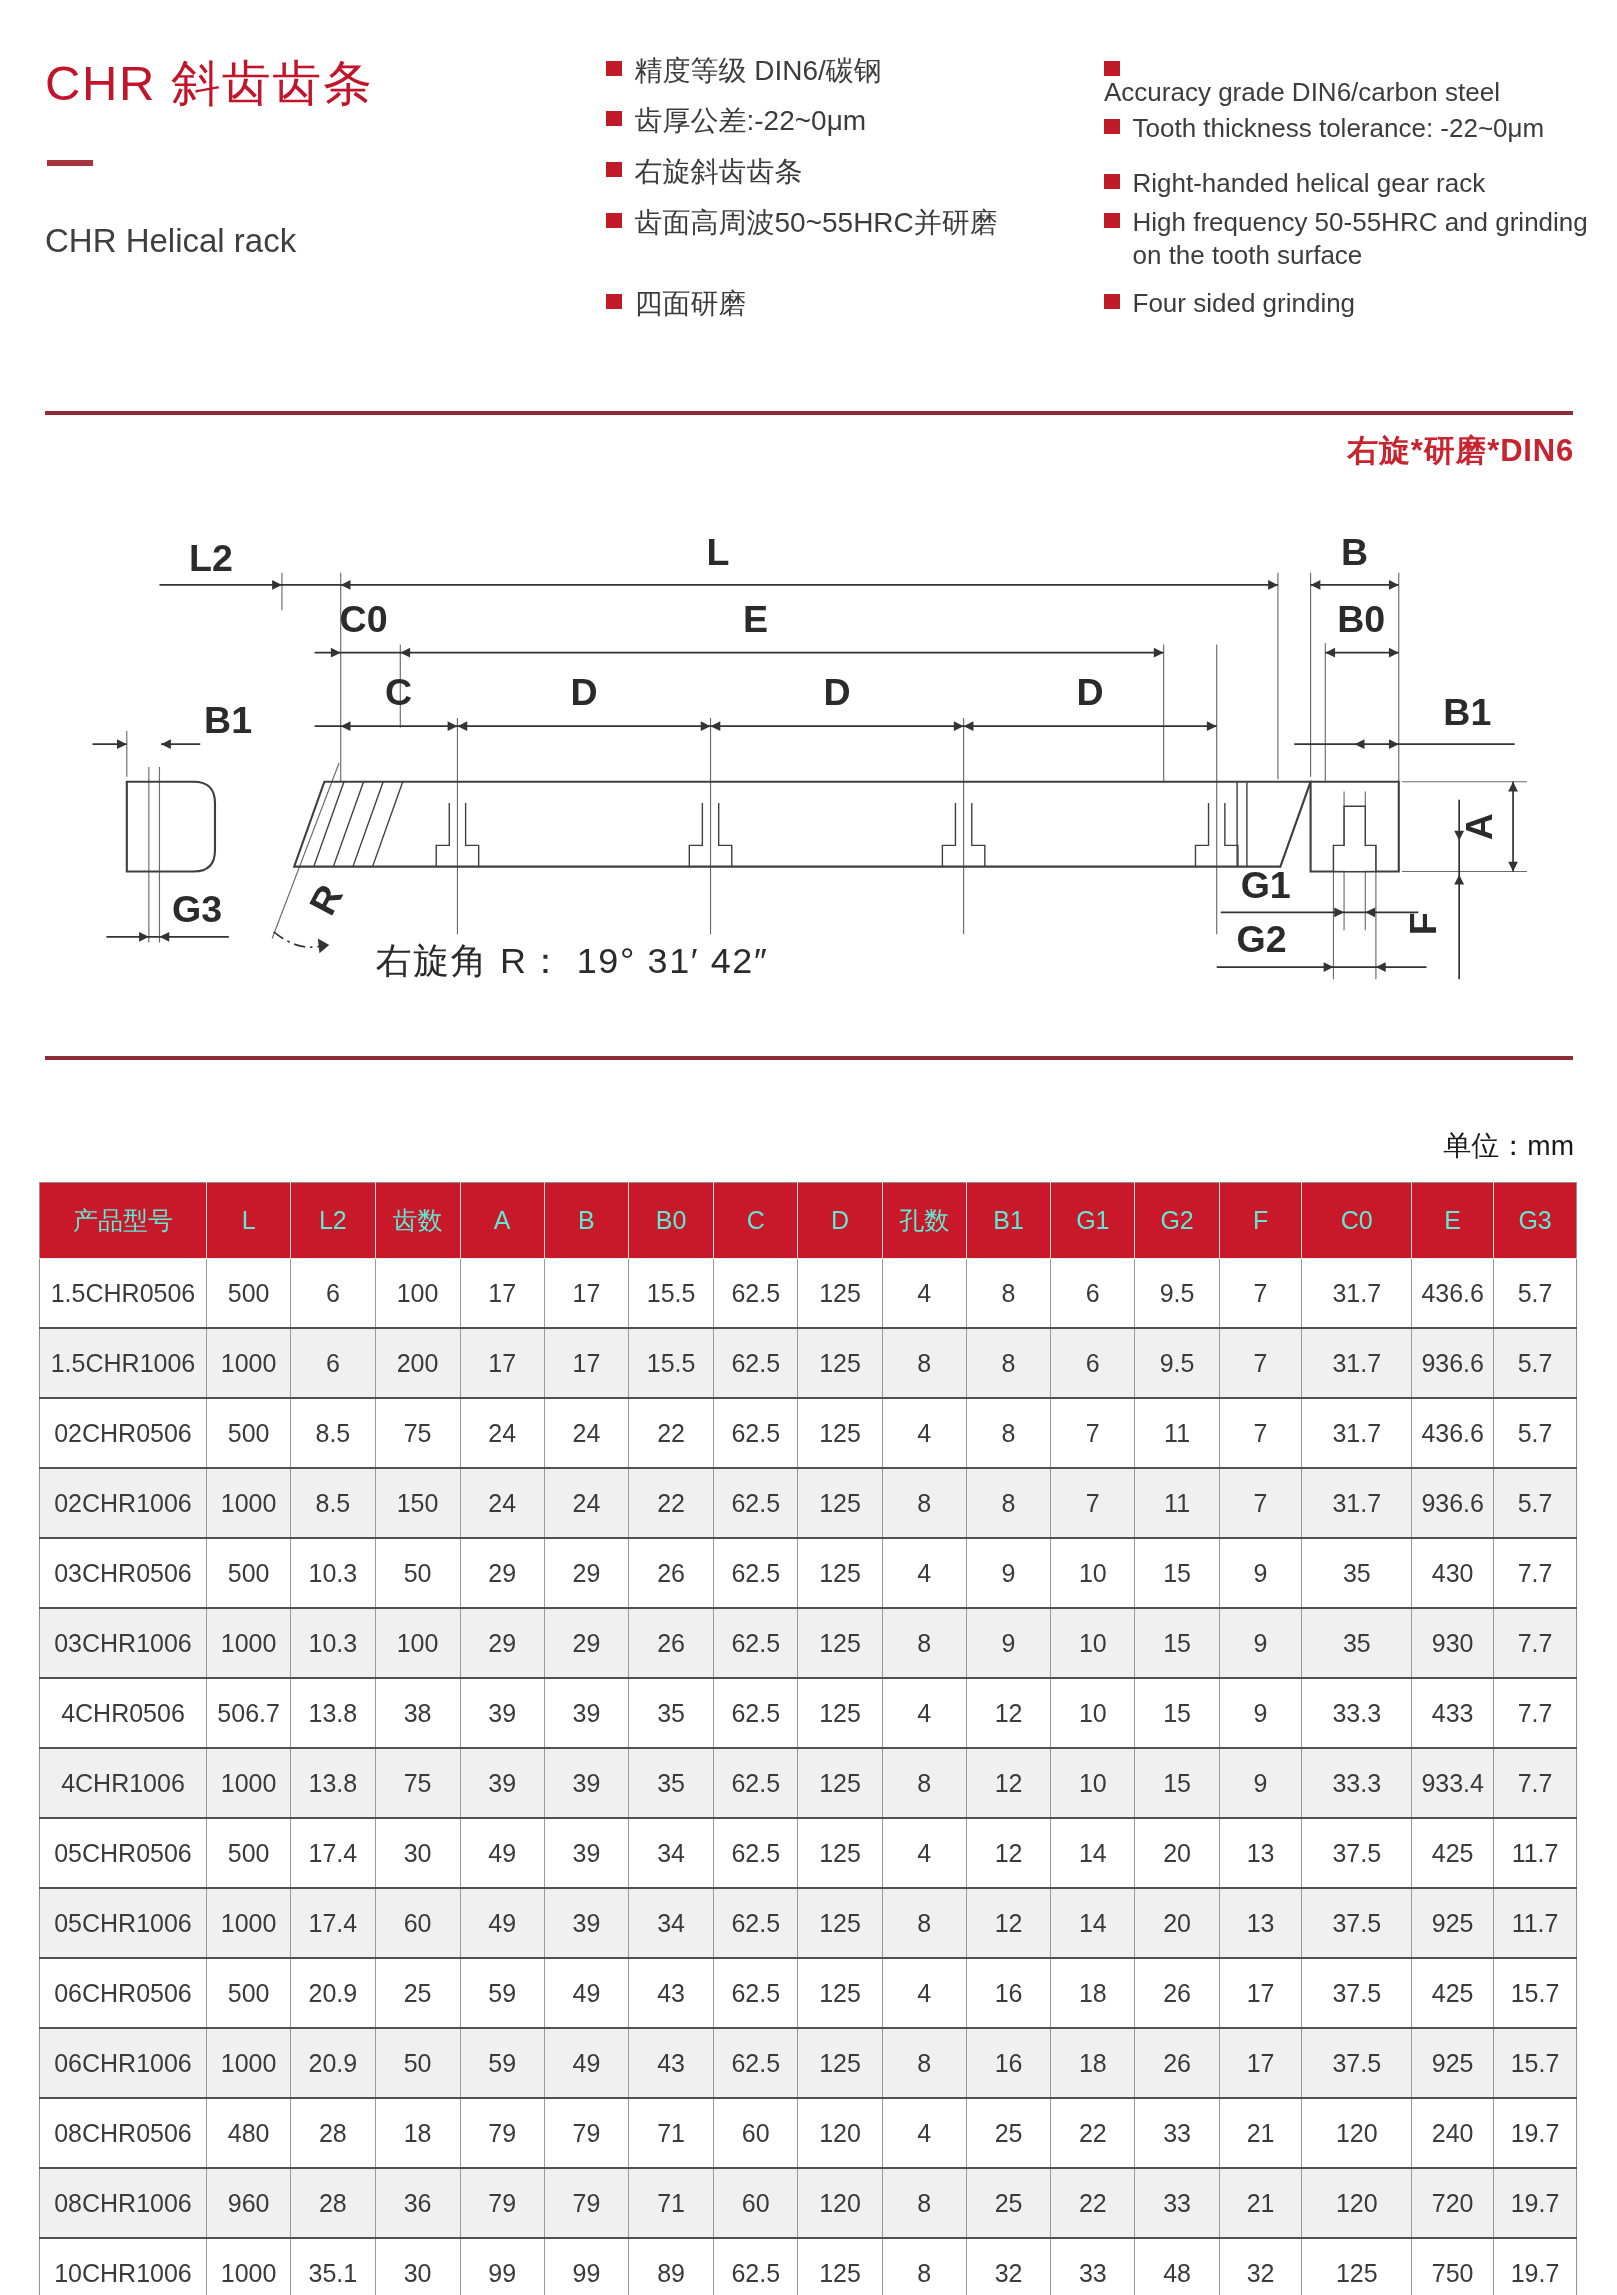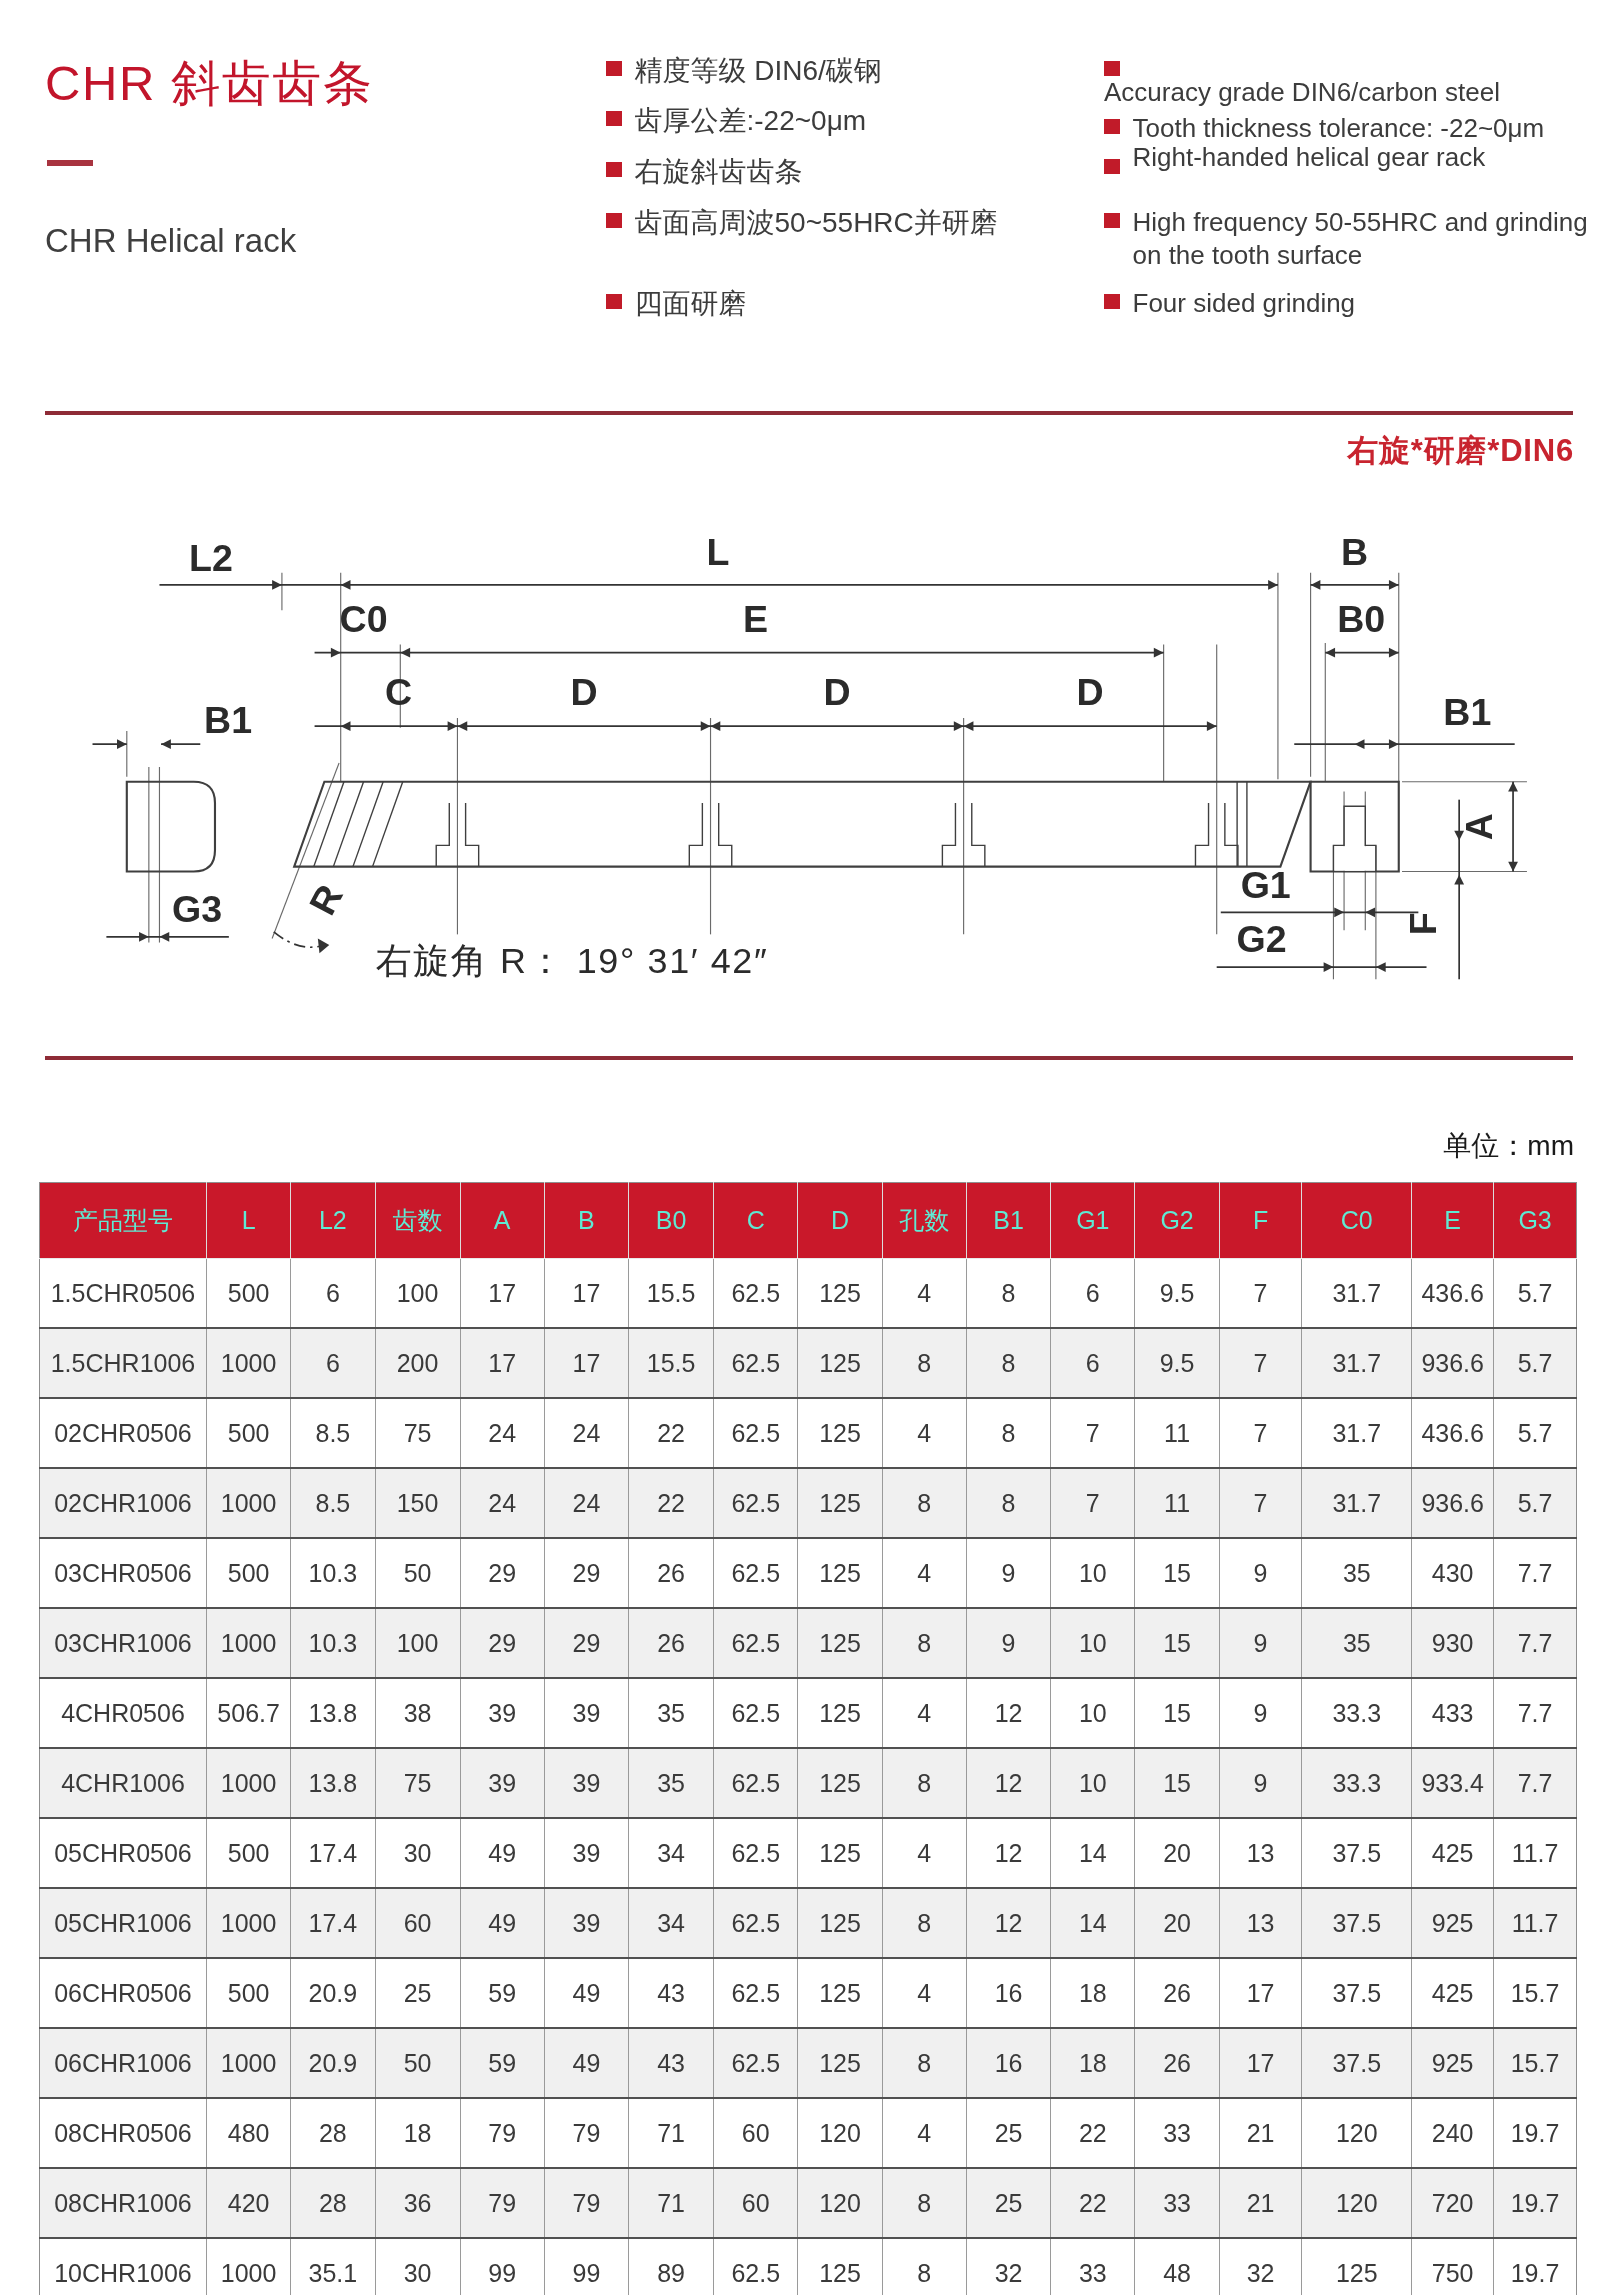--- a/index.html
+++ b/index.html
@@ -91,21 +91,21 @@
   </div>
 <div class="feat-col en">
     <div class="feat" style="top: 54px; flex-direction: column;">
       <span class="sq"></span>
       <span class="ftxt">Accuracy grade DIN6/carbon steel</span>
     </div>
     <div class="feat" style="top: 112px;">
       <span class="sq"></span>
       <span class="ftxt">Tooth thickness tolerance: -22~0μm</span>
     </div>
-    <div class="feat" style="top: 141px; align-items: flex-end;">
+    <div class="feat" style="top: 167px;">
       <span class="sq"></span>
       <span class="ftxt">Right-handed helical gear rack</span>
     </div>
     <div class="feat" style="top: 206px;">
       <span class="sq"></span>
       <span class="ftxt">High frequency 50-55HRC and grinding on the tooth surface</span>
     </div>
     <div class="feat" style="top: 287px;">
       <span class="sq"></span>
       <span class="ftxt">Four sided grinding</span>
@@ -540,21 +540,21 @@
           <td>25</td>
           <td>22</td>
           <td>33</td>
           <td>21</td>
           <td>120</td>
           <td>240</td>
           <td>19.7</td>
         </tr>
         <tr>
           <td>08CHR1006</td>
-          <td>420</td>
+          <td>960</td>
           <td>28</td>
           <td>36</td>
           <td>79</td>
           <td>79</td>
           <td>71</td>
           <td>60</td>
           <td>120</td>
           <td>8</td>
           <td>25</td>
           <td>22</td>

